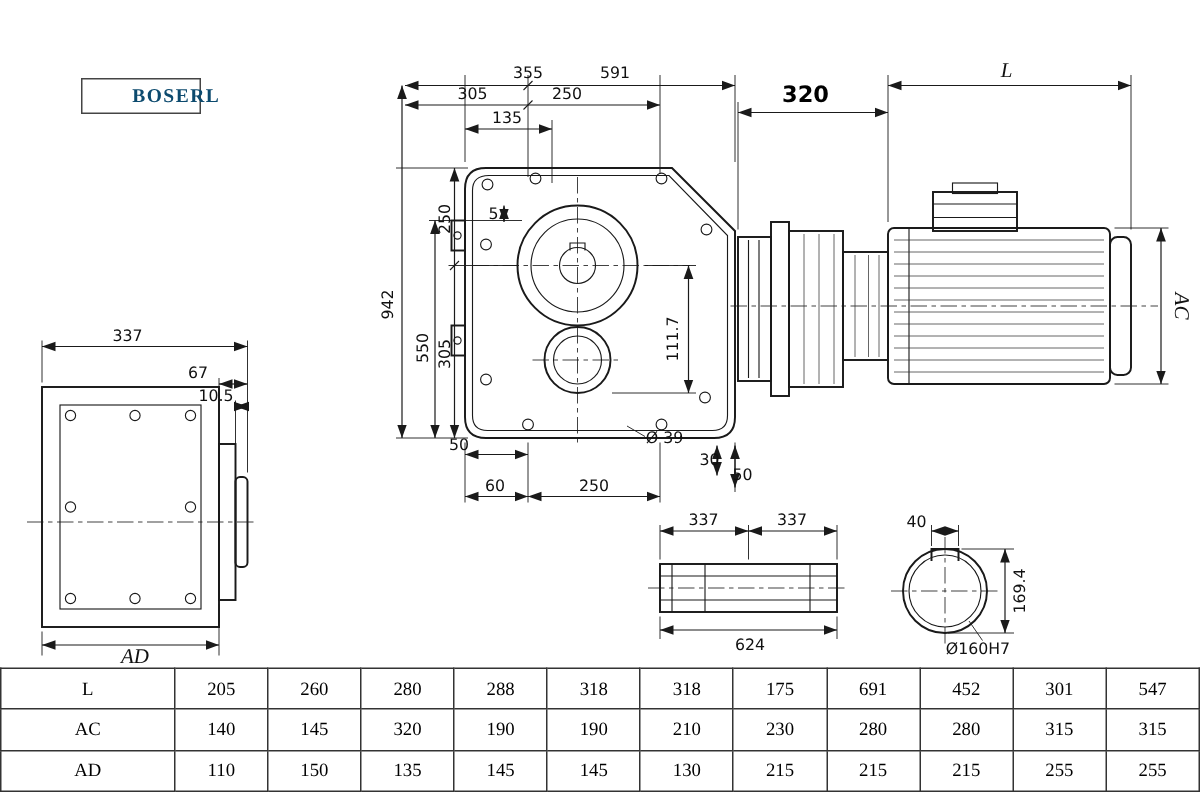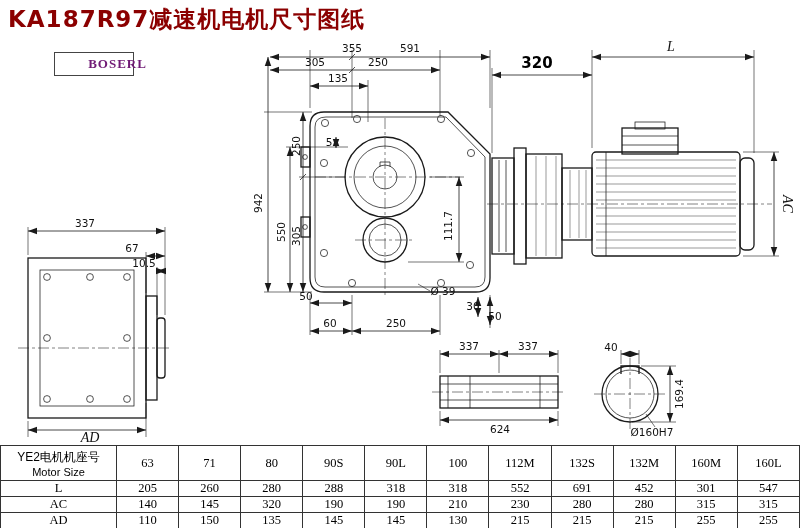--- a/index.html
+++ b/index.html
@@ -1,21 +1,21 @@
 <!DOCTYPE html>
 <html><head>
 <meta charset="utf-8">
 <style>
   html,body{margin:0;padding:0;background:#fff;}
   .page{position:relative;width:800px;height:528px;background:#fff;overflow:hidden;
         font-family:"Liberation Sans",sans-serif;}
   .title{position:absolute;left:8px;top:4px;font:bold 23px "DejaVu Sans",sans-serif;color:#8b0000;letter-spacing:1px;}
   .logo-box{position:absolute;left:54px;top:52px;width:78px;height:22px;border:1px solid #444;
             display:flex;align-items:center;justify-content:center;background:#fff;}
-  .logo-text{color:#701a75;font:bold 13px "Liberation Serif",serif;letter-spacing:1px;margin-left:47px;}
+  .logo-text{color:#0c4a6e;font:bold 13px "Liberation Serif",serif;letter-spacing:1px;margin-left:47px;}
   svg.drawing{position:absolute;left:0;top:0;}
   
   .o2{fill:none;stroke:#1a1a1a;stroke-width:1.3}
   .o1{fill:none;stroke:#1a1a1a;stroke-width:.75}
   .fin{fill:none;stroke:#333;stroke-width:.5}
   .dim{fill:none;stroke:#1a1a1a;stroke-width:.8}
   .ext{fill:none;stroke:#1a1a1a;stroke-width:.6}
   .cl{fill:none;stroke:#1a1a1a;stroke-width:.55;stroke-dasharray:11 3 3 3}
   text.d{font:10.5px "DejaVu Sans",sans-serif;fill:#111;text-anchor:middle}
   text.dL{font:italic 14px "Liberation Serif",serif;fill:#111;text-anchor:middle}
@@ -28,21 +28,20 @@
   tr.hd{height:35px}
   tr.dr{height:16px}
   .hcn{font:12px "Liberation Sans",sans-serif;}
   .hen{font:11px "Liberation Sans",sans-serif;}
 </style>
 </head>
 <body>
 
 <div class="page">
 
-  <div class="title">KA187R97减速机电机尺寸图纸</div>
   <div class="logo-box">
     <span class="logo-text">BOSERL</span>
   </div>
 
   <svg class="drawing" width="800" height="445" viewBox="0 0 800 445">
     <defs>
       <marker id="ar" viewBox="0 0 10 10" refX="10" refY="5" markerWidth="9" markerHeight="9" orient="auto-start-reverse" markerUnits="userSpaceOnUse">
         <path d="M0,1.4 L10,5 L0,8.6 Z" fill="#1a1a1a"></path>
       </marker>
     </defs>
@@ -253,46 +252,29 @@
       <text class="d" x="652" y="436">Ø160H7</text>
     </g>
   </svg>
 
   <table class="dims">
     <colgroup>
       <col style="width:116px">
       <col span="11">
     </colgroup>
     <tbody>
-      <tr class="hd">
-        <td>
-          <div class="hcn">YE2电机机座号</div>
-          <div class="hen">Motor Size</div>
-        </td>
-        <td>63</td>
-        <td>71</td>
-        <td>80</td>
-        <td>90S</td>
-        <td>90L</td>
-        <td>100</td>
-        <td>112M</td>
-        <td>132S</td>
-        <td>132M</td>
-        <td>160M</td>
-        <td>160L</td>
-      </tr>
       <tr class="dr">
         <td>L</td>
         <td>205</td>
         <td>260</td>
         <td>280</td>
         <td>288</td>
         <td>318</td>
         <td>318</td>
-        <td>552</td>
+        <td>175</td>
         <td>691</td>
         <td>452</td>
         <td>301</td>
         <td>547</td>
       </tr>
       <tr class="dr">
         <td>AC</td>
         <td>140</td>
         <td>145</td>
         <td>320</td>

